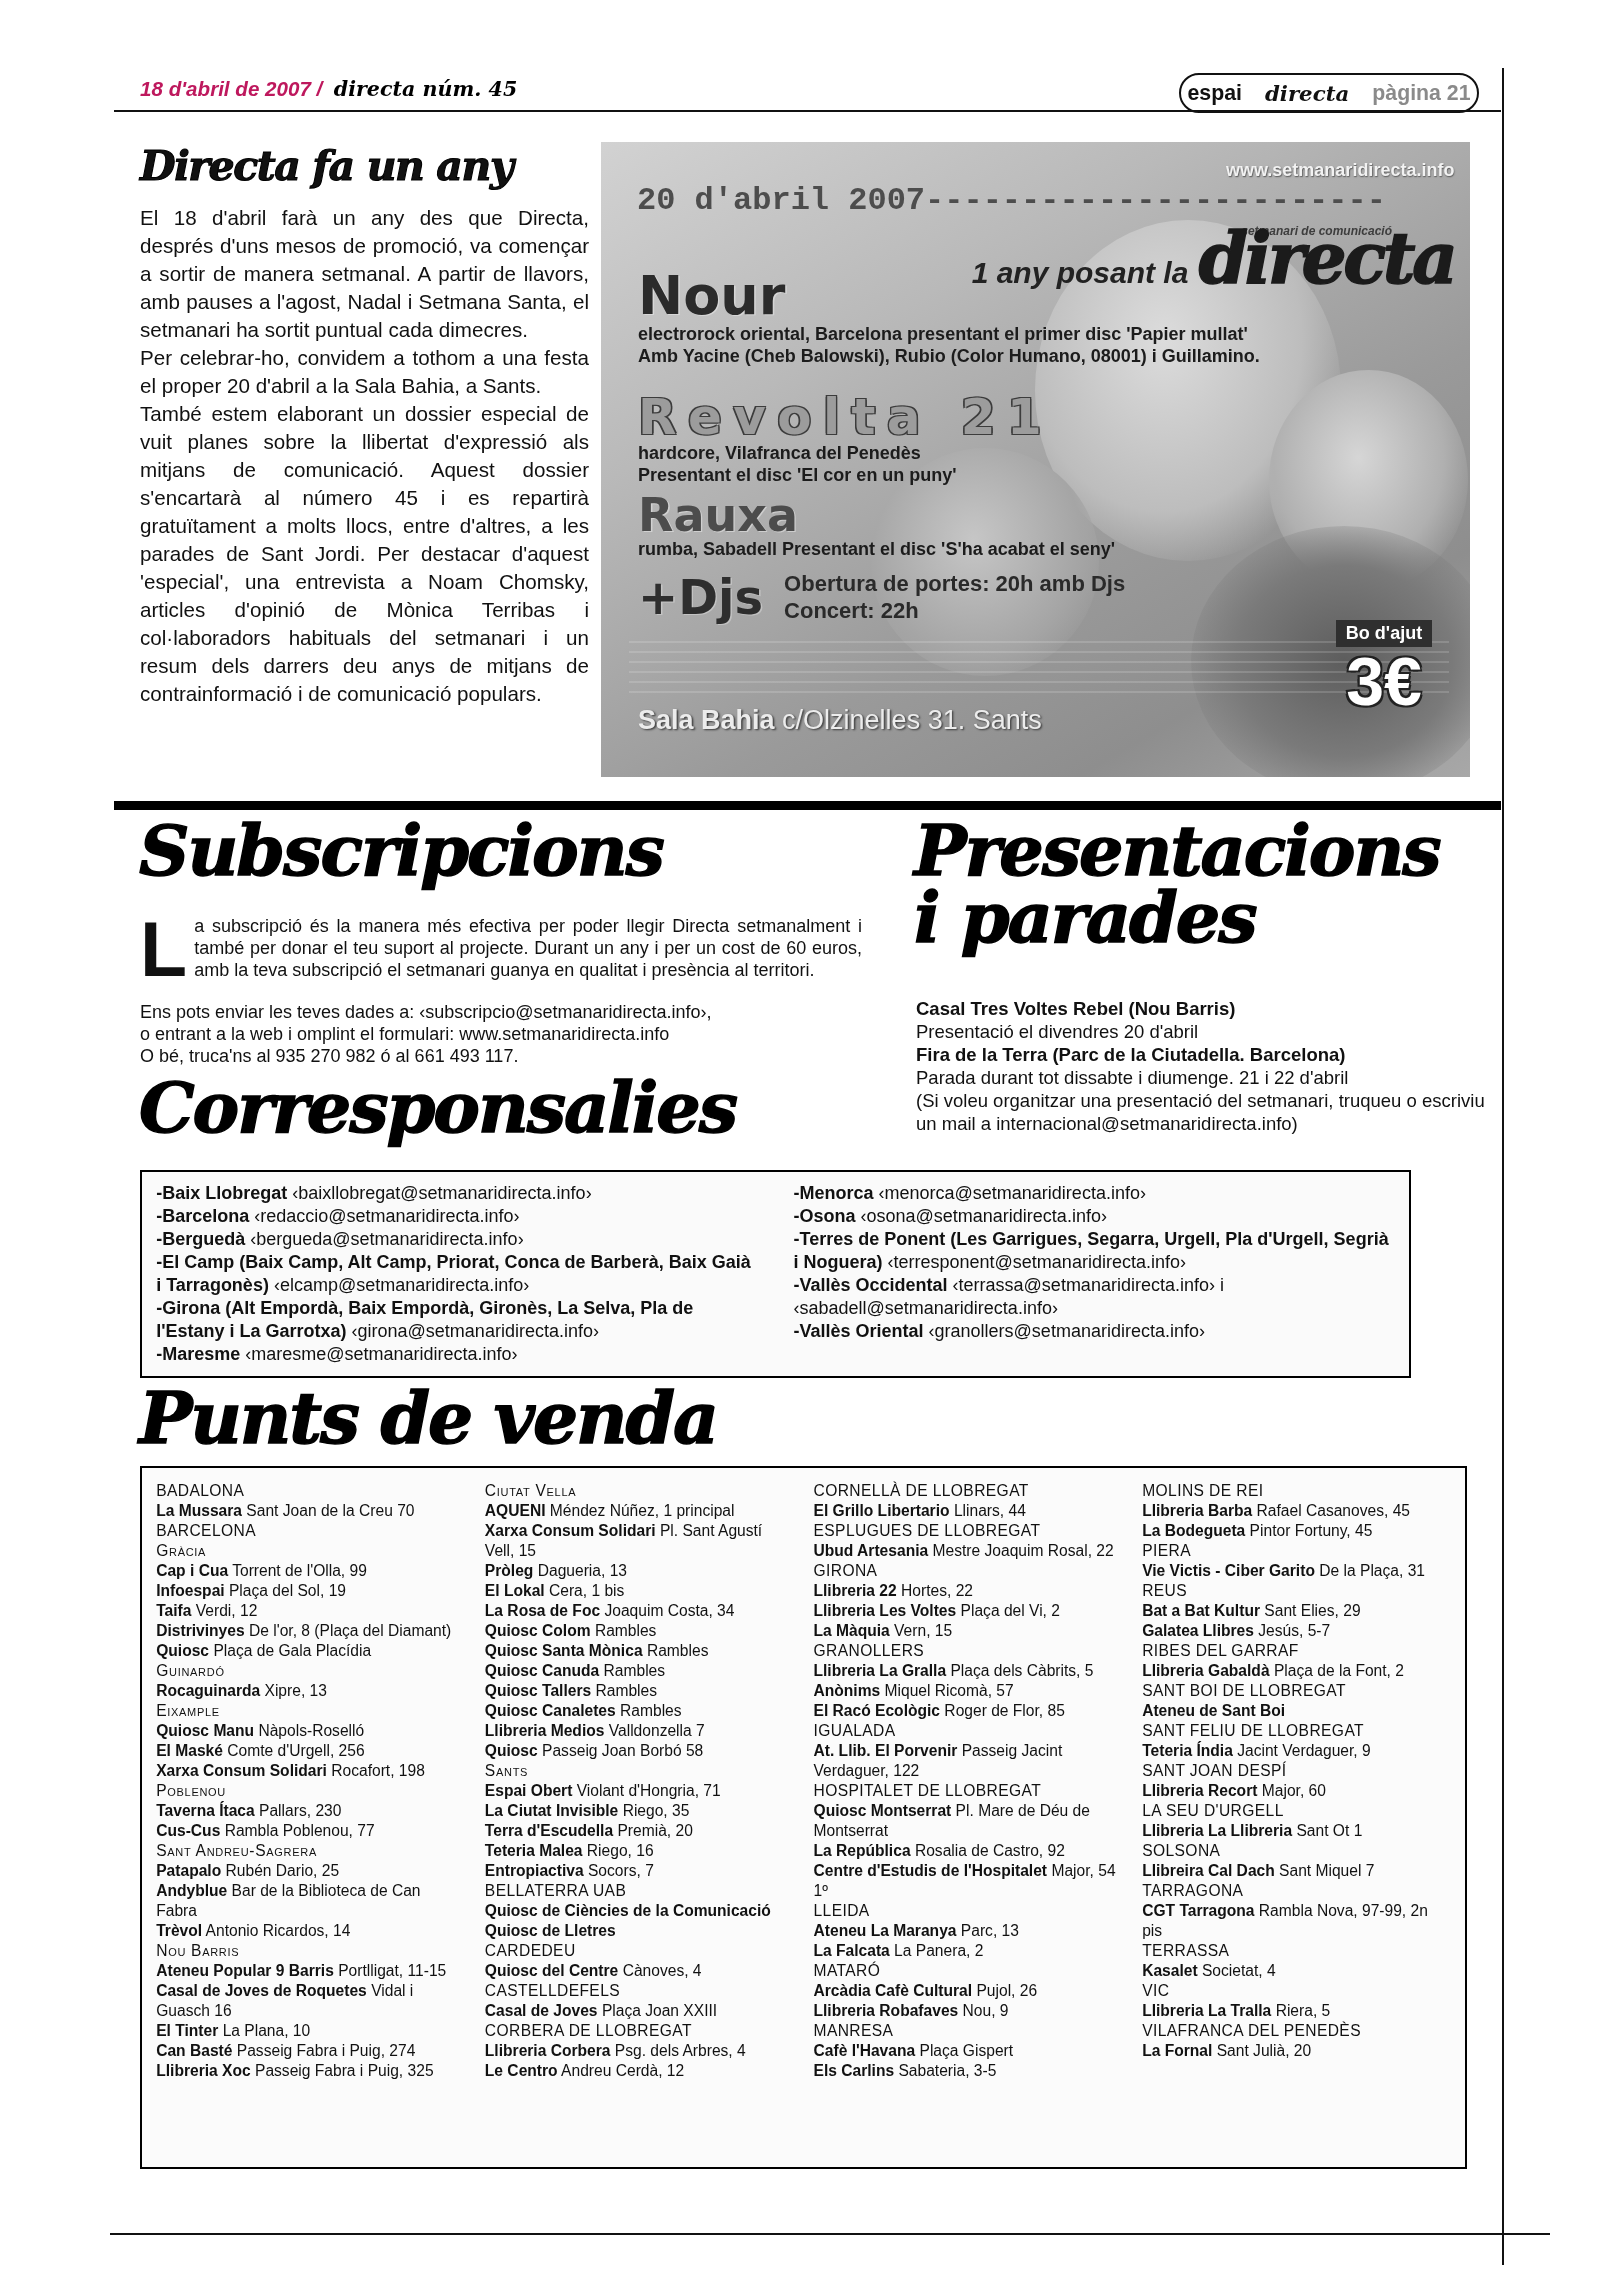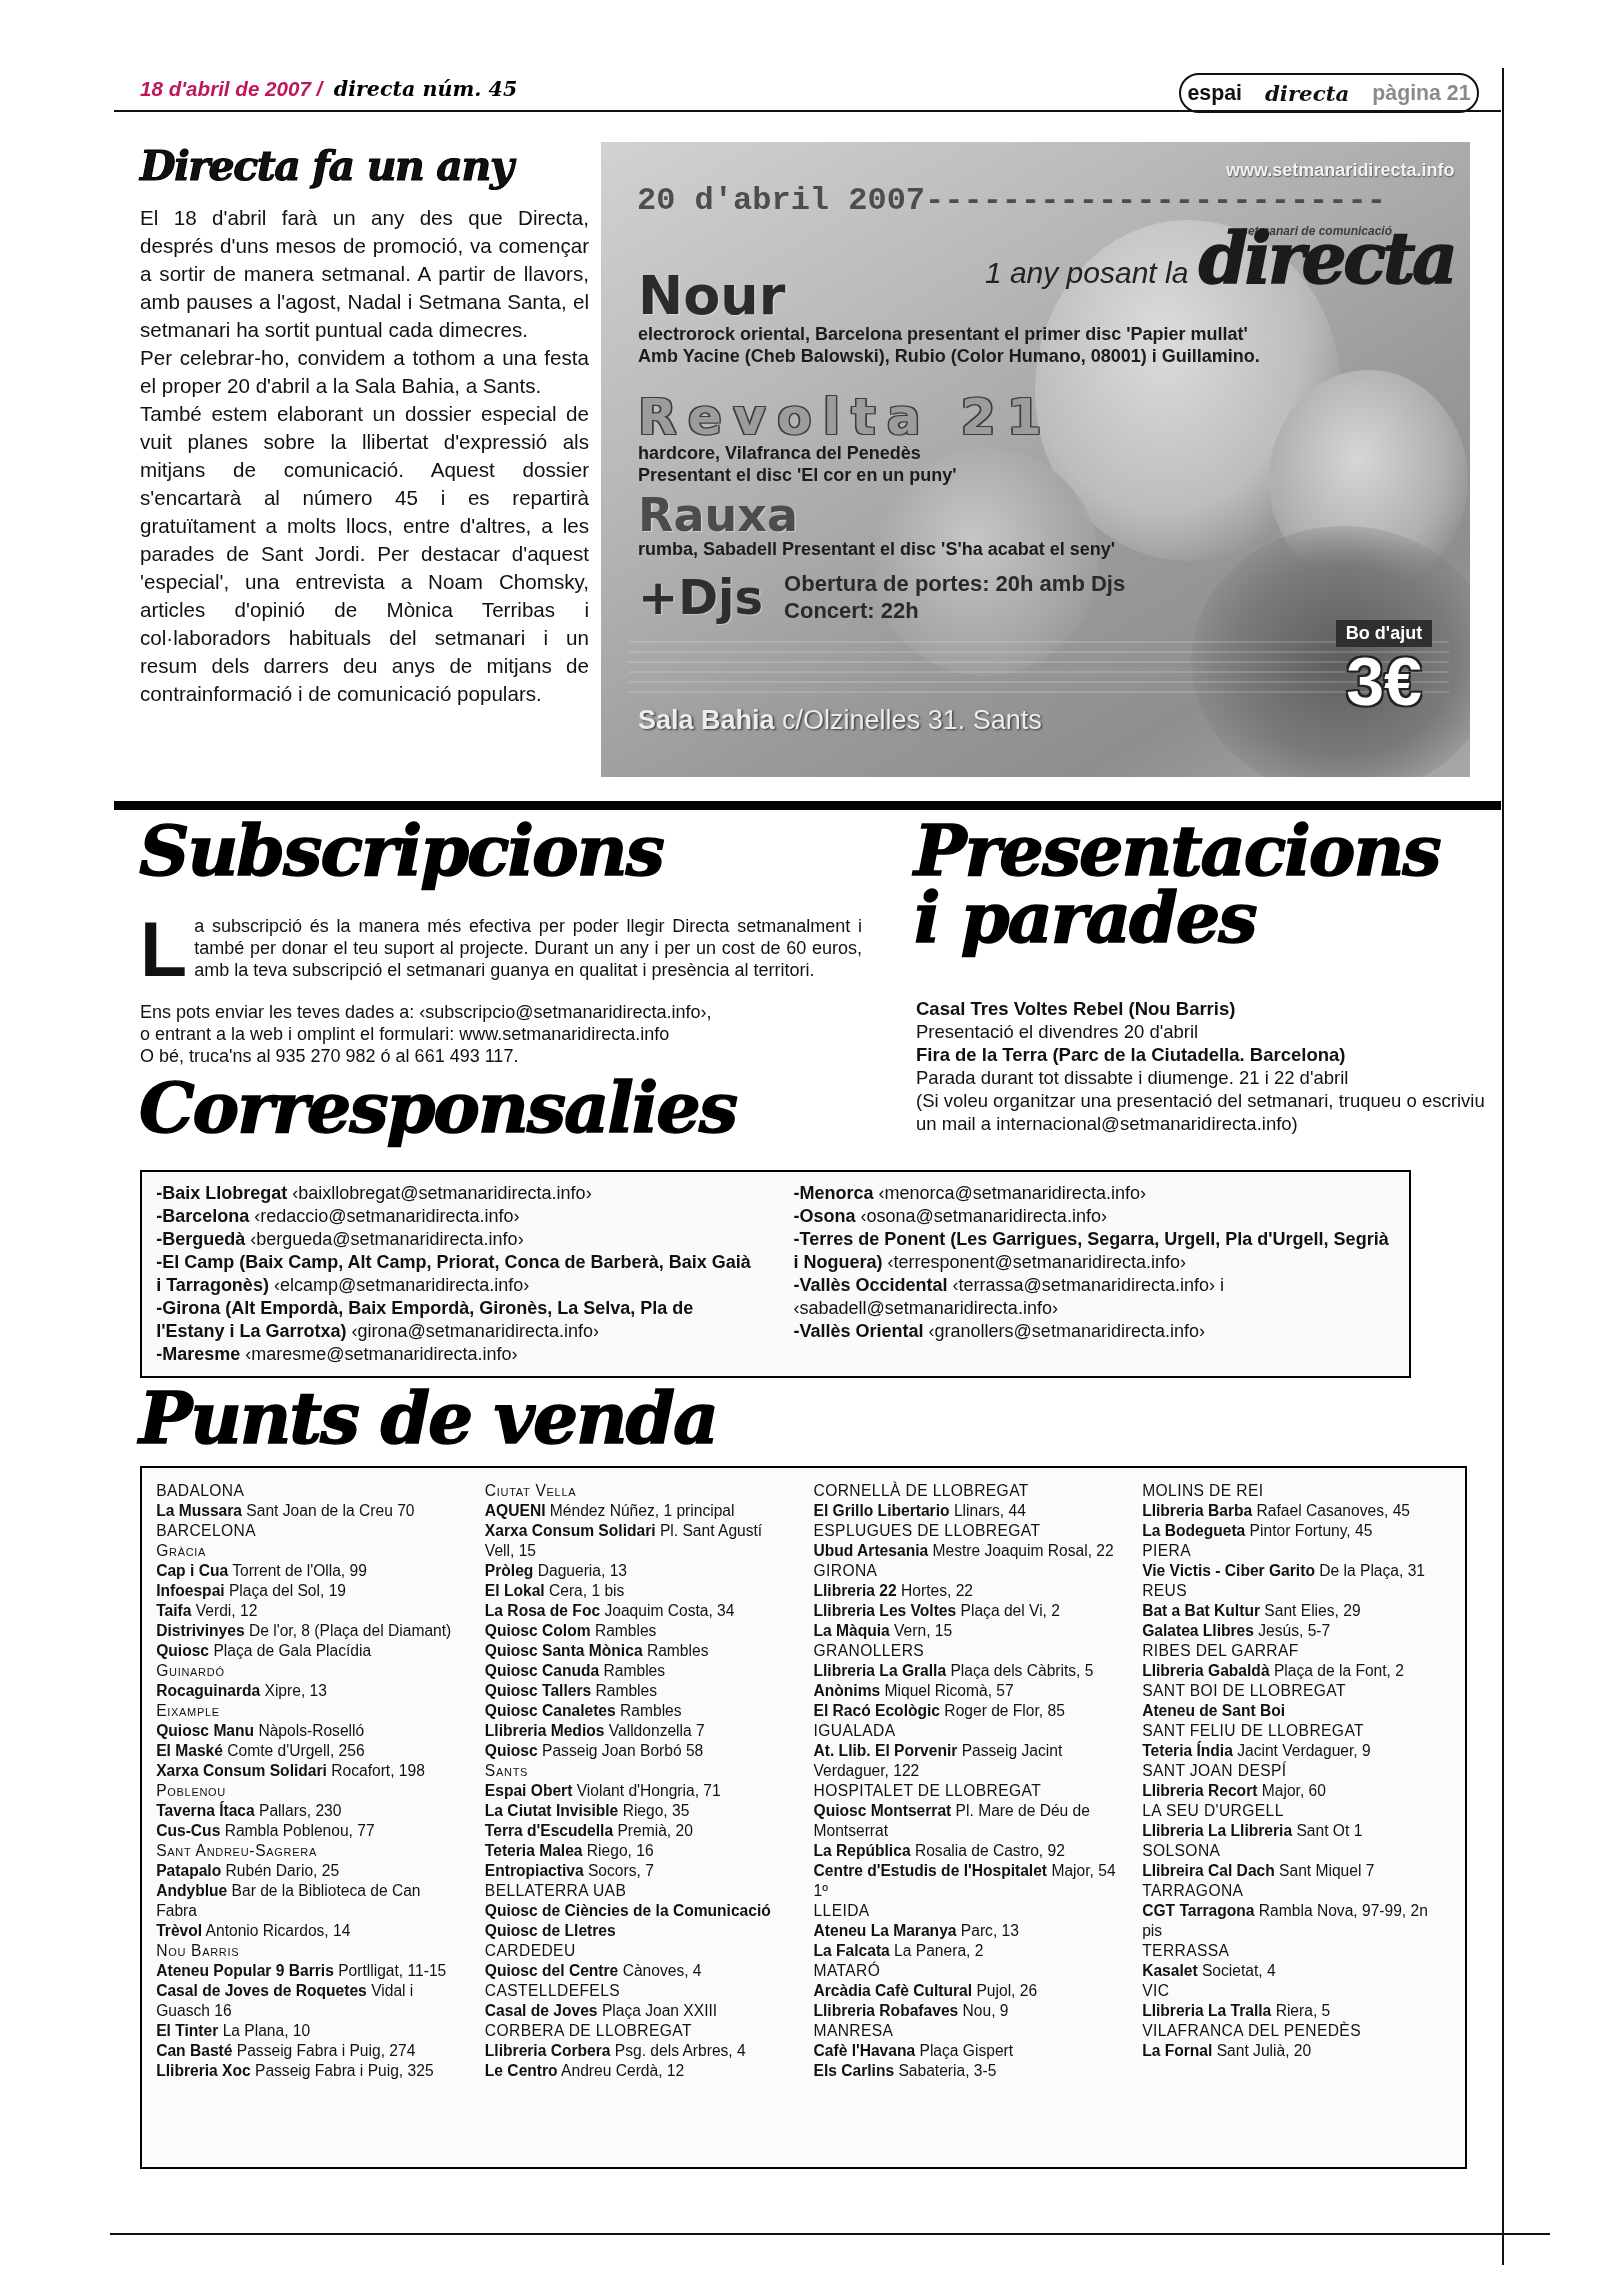--- a/index.html
+++ b/index.html
@@ -33,21 +33,21 @@
   .poster .blob{position:absolute;border-radius:50%;}
   .blob1{left:434px;top:78px;width:306px;height:341px;background:radial-gradient(ellipse at 42% 35%,#dcdcdc 0%,#bdbdbd 55%,rgba(160,160,160,0) 75%);}
   .blob2{left:668px;top:228px;width:199px;height:220px;background:radial-gradient(ellipse at 45% 40%,#d6d6d6 0%,#b0b0b0 55%,rgba(150,150,150,0) 78%);}
   .blob3{left:590px;top:384px;width:306px;height:270px;background:radial-gradient(ellipse at 50% 50%,#5d5d5d 0%,#7a7a7a 50%,rgba(120,120,120,0) 78%);}
   .blob4{left:270px;top:306px;width:228px;height:228px;background:radial-gradient(ellipse at 45% 40%,#c6c6c6 0%,#a5a5a5 60%,rgba(150,150,150,0) 80%);}
   .poster-texture{position:absolute;left:28.4px;right:21.3px;top:491px;height:60px;background:repeating-linear-gradient(0deg,rgba(255,255,255,0.28) 0 2.1px,rgba(255,255,255,0) 2.1px 10px);opacity:.55;}
   .poster-url{position:absolute;right:15.6px;top:18px;font-size:18px;font-weight:bold;color:#f2f2f2;text-shadow:0.7px 0.7px 1.4px #555;}
   .poster-date{position:absolute;left:36px;top:40px;font-family:"Liberation Mono","DejaVu Sans Mono",monospace;font-weight:bold;font-size:32px;color:#4d4d4d;white-space:nowrap;}
   .poster-tagline{position:absolute;right:78px;top:82px;font-size:12px;font-style:italic;font-weight:bold;color:#3d3d3d;}
   .poster-anniv{position:absolute;right:15.6px;top:85px;display:flex;align-items:baseline;gap:10px;}
-  .poster-anniv .pre{font-size:30px;font-weight:normal;font-style:italic;color:#222;}
+  .poster-anniv .pre{font-size:30px;font-weight:bold;font-style:italic;color:#222;}
   .poster-anniv .logo{font-family:"DejaVu Serif",serif;font-weight:bold;font-style:italic;font-size:71px;letter-spacing:-3.6px;color:#1b1b1b;-webkit-text-stroke:1.4px #1b1b1b;line-height:.9;}
   .band{position:absolute;left:37px;}
   .band .bname{font-family:"DejaVu Sans","Liberation Sans",sans-serif;font-weight:bold;line-height:1;}
   .band-nour{top:127px;}
   .band-nour .bname{font-size:54px;color:#2b2b2b;text-shadow:1.4px 1.4px 0 rgba(255,255,255,.35);}
   .band-revolta{top:250px;}
   .band-revolta .bname{font-size:50px;letter-spacing:11.4px;color:#9c9c9c;text-shadow:1.4px 1.4px 0 #3c3c3c,-1.4px -1.4px 0 #3c3c3c,1.4px -1.4px 0 #3c3c3c,-1.4px 1.4px 0 #3c3c3c;}
   .band-rauxa{top:350px;}
   .band-rauxa .bname{font-size:46px;color:#4c4c4c;text-shadow:1.4px 1.4px 0 rgba(255,255,255,.4);}
   .band .bl{font-size:18px;font-weight:bold;color:#1c1c1c;line-height:22px;max-width:697px;}

